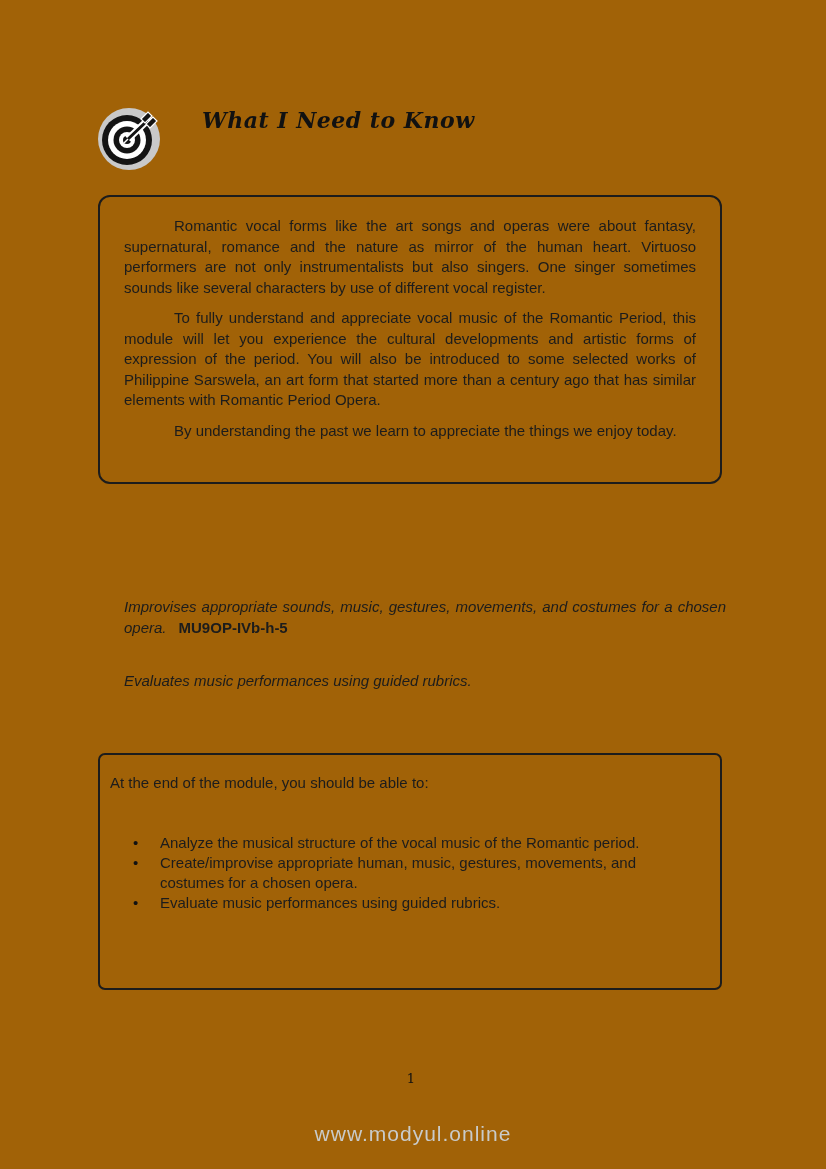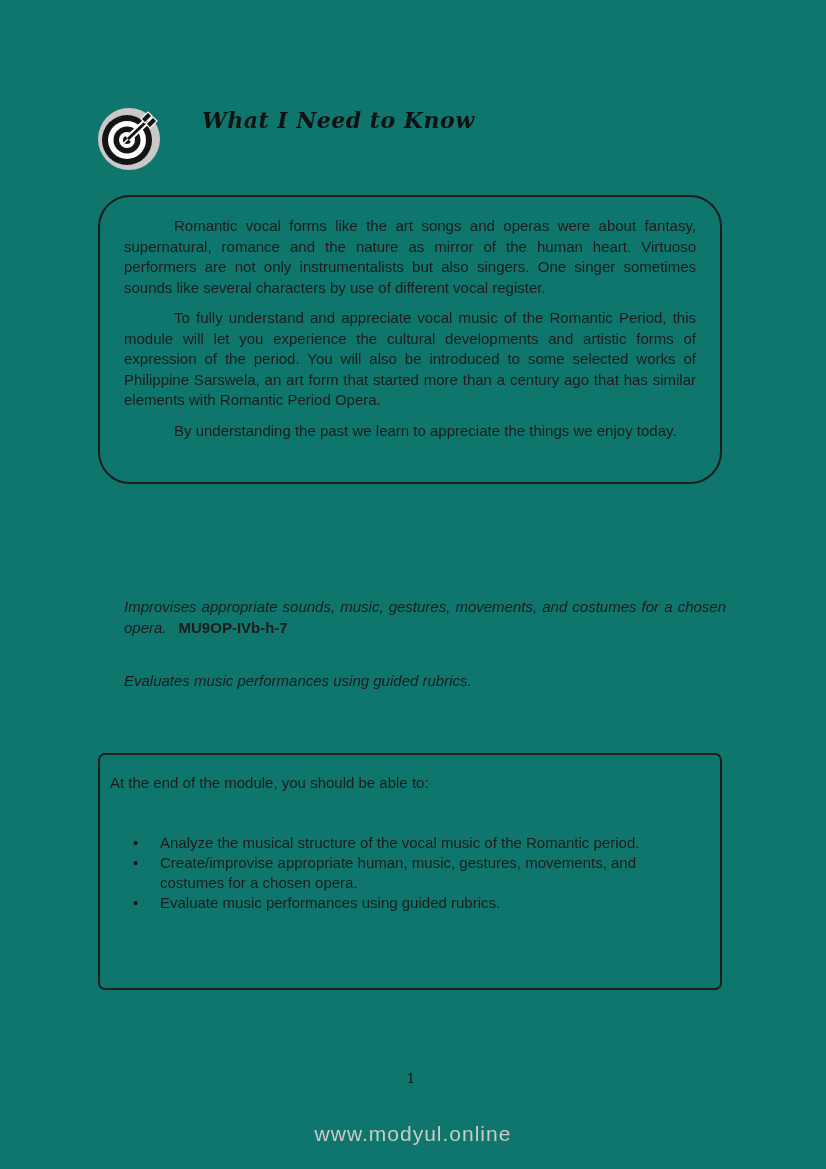--- a/index.html
+++ b/index.html
@@ -1,21 +1,21 @@
 <!DOCTYPE html>
 <html><head>
 <meta charset="utf-8">
 <style>
   * { margin: 0; padding: 0; box-sizing: border-box; }
   html, body { background: #ffffff; }
   .page {
     position: relative;
     width: 826px;
     height: 1169px;
-    background: #0f766e;
+    background: #a16207;
     font-family: "Liberation Sans", "DejaVu Sans", sans-serif;
     color: #1c1c1c;
     overflow: hidden;
     margin: 0 auto;
   }
 
   
   .header-icon {
     position: absolute;
     left: 97px;
@@ -37,21 +37,21 @@
   }
 
   
   .intro-box {
     position: absolute;
     left: 98px;
     top: 195px;
     width: 624px;
     height: 289px;
     border: 2px solid #1c1c1c;
-    border-radius: 32px;
+    border-radius: 12px;
     padding: 19px 24px 0 24px;
   }
   .intro-box p {
     font-size: 15px;
     line-height: 20.5px;
     text-align: justify;
     text-indent: 50px;
     margin-bottom: 10px;
     color: #1c1c1c;
   }
@@ -175,21 +175,21 @@
 
   <div class="intro-box">
     <p>Romantic vocal forms like the art songs and operas were about fantasy, supernatural, romance and the nature as mirror of the human heart. Virtuoso performers are not only instrumentalists but also singers. One singer sometimes sounds like several characters by use of different vocal register.</p>
     <p>To fully understand and appreciate vocal music of the Romantic Period, this module will let you experience the cultural developments and artistic forms of expression of the period. You will also be introduced to some selected works of Philippine Sarswela, an art form that started more than a century ago that has similar elements with Romantic Period Opera.</p>
     <p>By understanding the past we learn to appreciate the things we enjoy today.</p>
   </div>
 
 
   <div class="lc-text">
     <p class="lc-item">
-      <span class="ital">Improvises appropriate sounds, music, gestures, movements, and costumes for a chosen opera.</span><span class="code">MU9OP-IVb-h-7</span>
+      <span class="ital">Improvises appropriate sounds, music, gestures, movements, and costumes for a chosen opera.</span><span class="code">MU9OP-IVb-h-5</span>
     </p>
     <p class="lc-item">
       <span class="ital">Evaluates music performances using guided rubrics.</span>
     </p>
   </div>
 
   <div class="objectives-box">
     <p class="obj-intro">At the end of the module, you should be able to:</p>
     <ul>
       <li>Analyze the musical structure of the vocal music of the Romantic period.</li>

